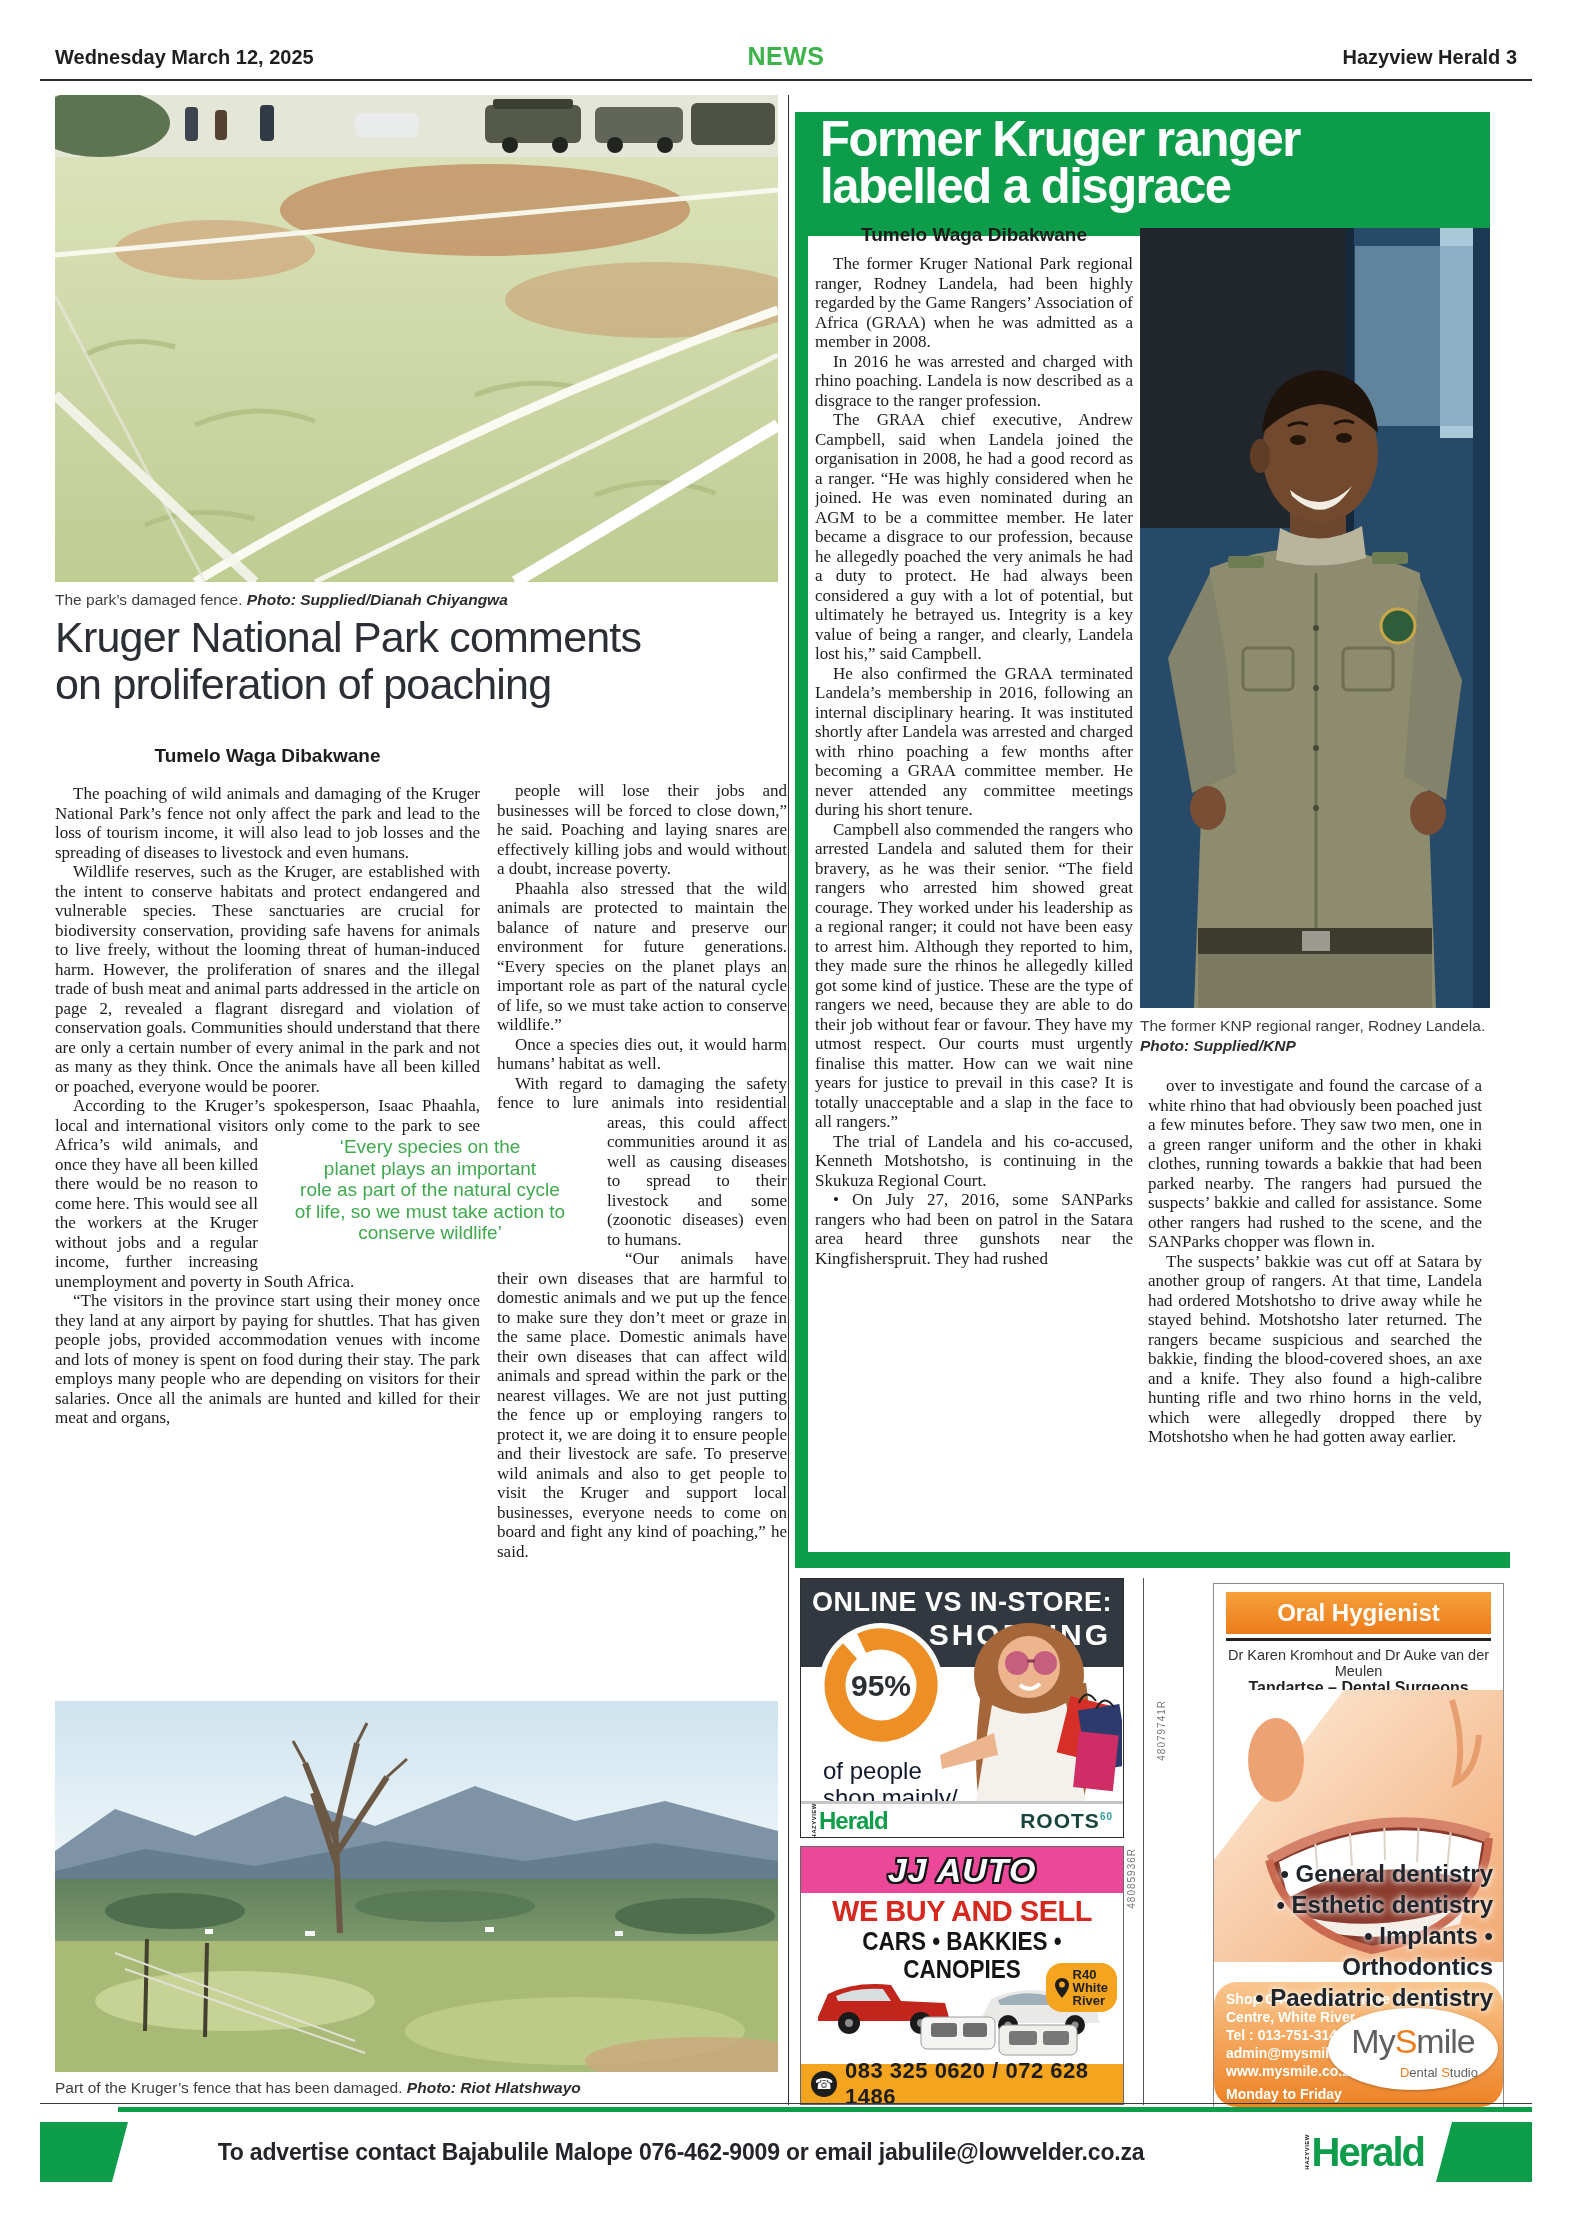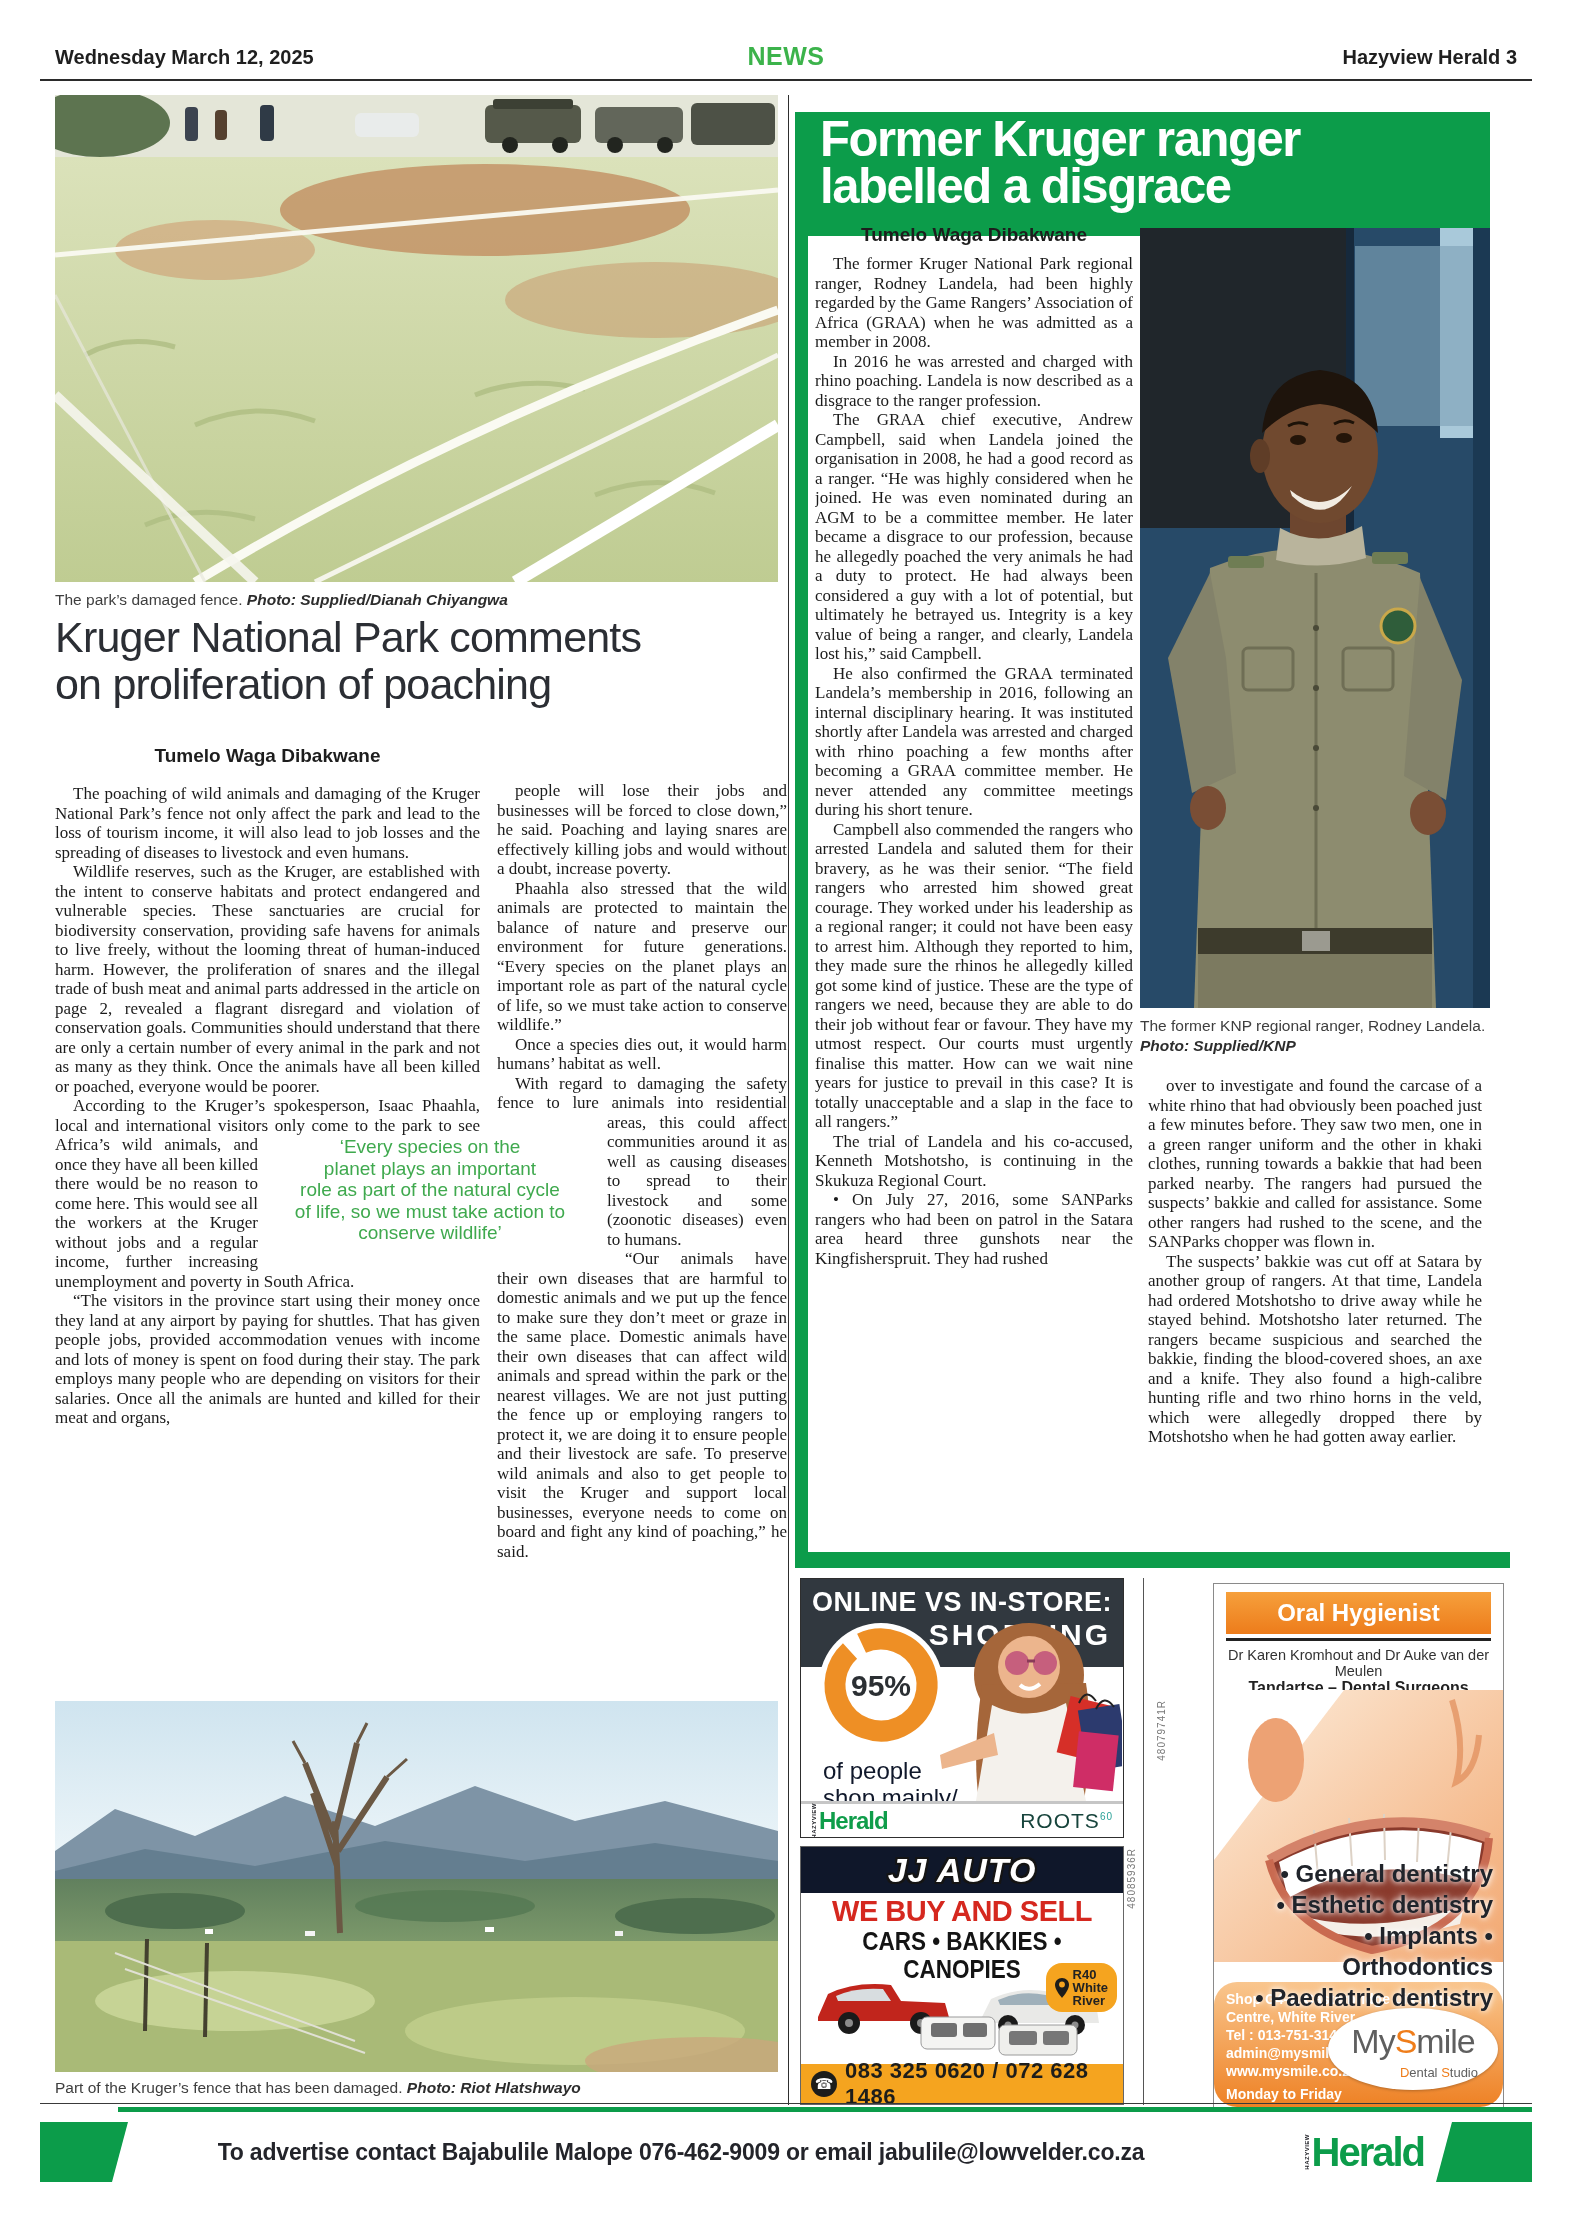--- a/index.html
+++ b/index.html
@@ -73,26 +73,26 @@
   .shop-desc{position:absolute;left:22px;top:178px;z-index:2;}
   .desc-line{font-size:24px;line-height:27px;color:#0f172a;}
   .shop-woman{position:absolute;right:1px;top:26px;width:188px;height:196px;z-index:1;}
   .shop-bottom{position:absolute;left:0;right:0;bottom:0;height:33px;border-top:3px solid #c6c6c6;
                background:#fff;display:flex;justify-content:space-between;align-items:center;
                padding:0 10px;z-index:3;}
   .shop-herald{display:flex;align-items:center;gap:2px;}
   .logo-v{writing-mode:vertical-rl;transform:rotate(180deg);font-weight:700;font-size:6px;
           color:#23242a;letter-spacing:.5px;}
   .shop-herald-txt{font-weight:700;font-size:24px;color:#0f9d4a;letter-spacing:-1px;}
-  .shop-roots{font-weight:400;font-size:21px;color:#17443c;letter-spacing:1px;}
+  .shop-roots{font-weight:700;font-size:21px;color:#17443c;letter-spacing:1px;}
   .shop-roots sup{font-size:10px;color:#2aa198;}
 
   .ad-jj{left:800px;top:1846px;width:322px;height:257px;border:1px solid #666;background:#fff;
          overflow:hidden;}
-  .jj-top{height:46px;background:#0f172a;text-align:center;}
+  .jj-top{height:46px;background:#ec4899;text-align:center;}
   .jj-title{font-style:italic;font-weight:700;font-size:34px;line-height:46px;color:#fff;
             letter-spacing:1px;
             text-shadow:-2px 0 #151515,2px 0 #151515,0 -2px #151515,0 2px #151515,
                         -2px -2px #151515,2px 2px #151515,-2px 2px #151515,2px -2px #151515;}
   .jj-buy{margin-top:2px;text-align:center;font-weight:700;font-size:29px;line-height:32px;
           color:#d5281f;letter-spacing:-.5px;}
   .jj-cars{text-align:center;font-weight:700;font-size:25px;line-height:28px;color:#141414;
            transform:scaleX(.9);}
   .jj-vehicles{position:absolute;left:0;top:112px;width:100%;height:102px;}
   .jj-pin{position:absolute;right:6px;top:116px;background:#f5a41f;border-radius:16px;

